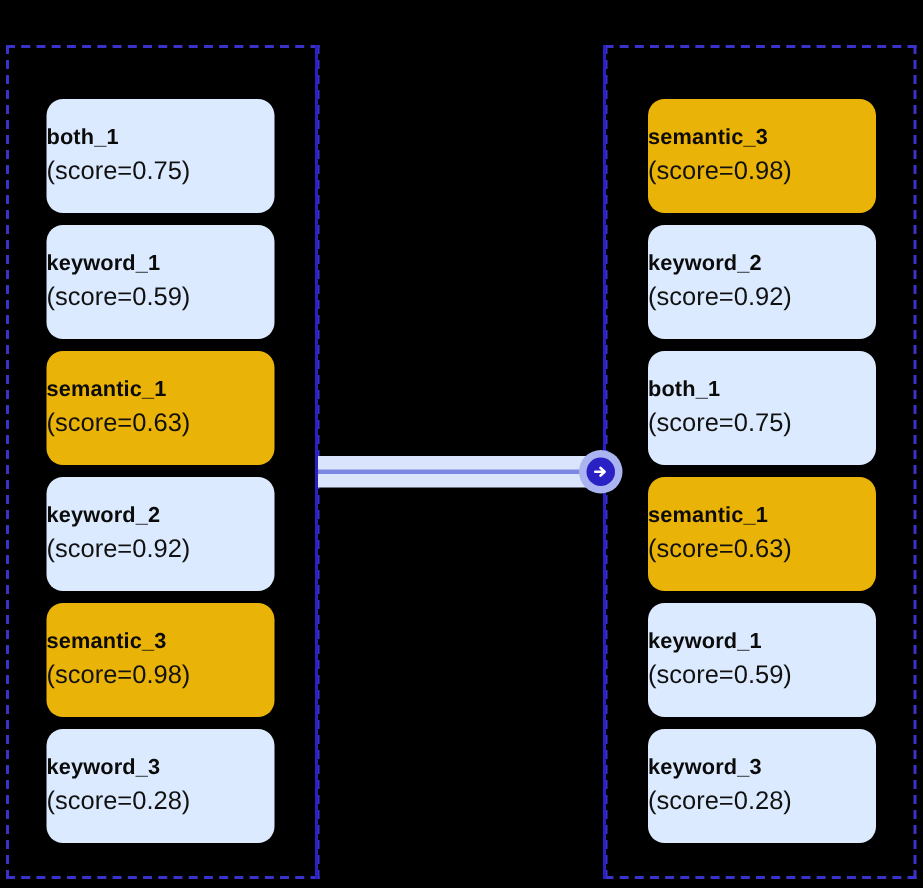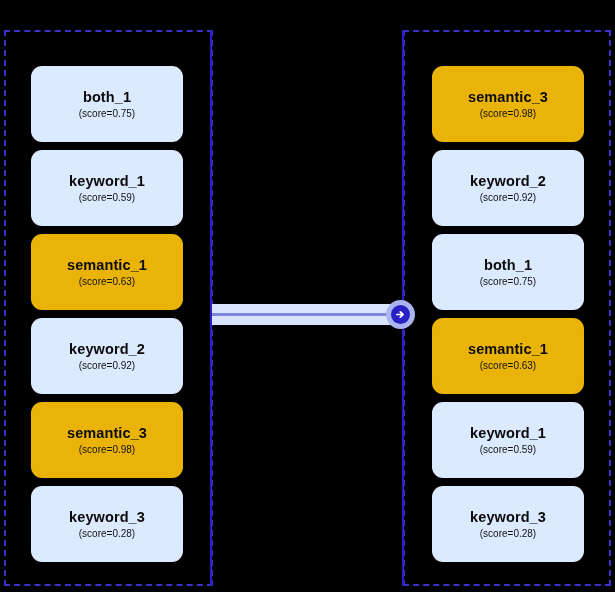--- a/index.html
+++ b/index.html
@@ -56,35 +56,34 @@
   .column-right { left: 432px; }
 
   .node {
     box-sizing: border-box;
     width: 152px;
     height: 76px;
     border-radius: 11px;
     background: #dbeafe;
     display: flex;
     flex-direction: column;
-    align-items: center;
     justify-content: center;
     line-height: 1.18;
     color: #111111;
   }
   .node.variant-light { background: #eab308; }
 
   .node-title {
     font-size: 14.5px;
     font-weight: bold;
     letter-spacing: 0.1px;
     color: #0b0b0b;
   }
   .node-score {
-    font-size: 10px;
+    font-size: 17px;
     font-weight: normal;
     color: #111111;
     margin-top: 2px;
   }
 
   
   .edge-wrap {
     position: absolute;
     left: 212px;
     top: 304px;

